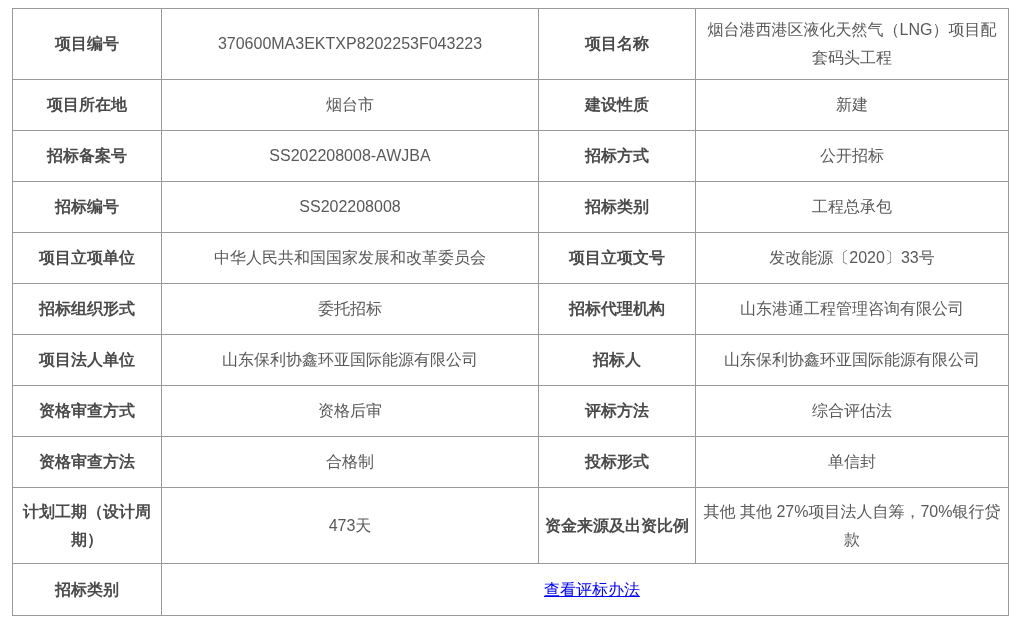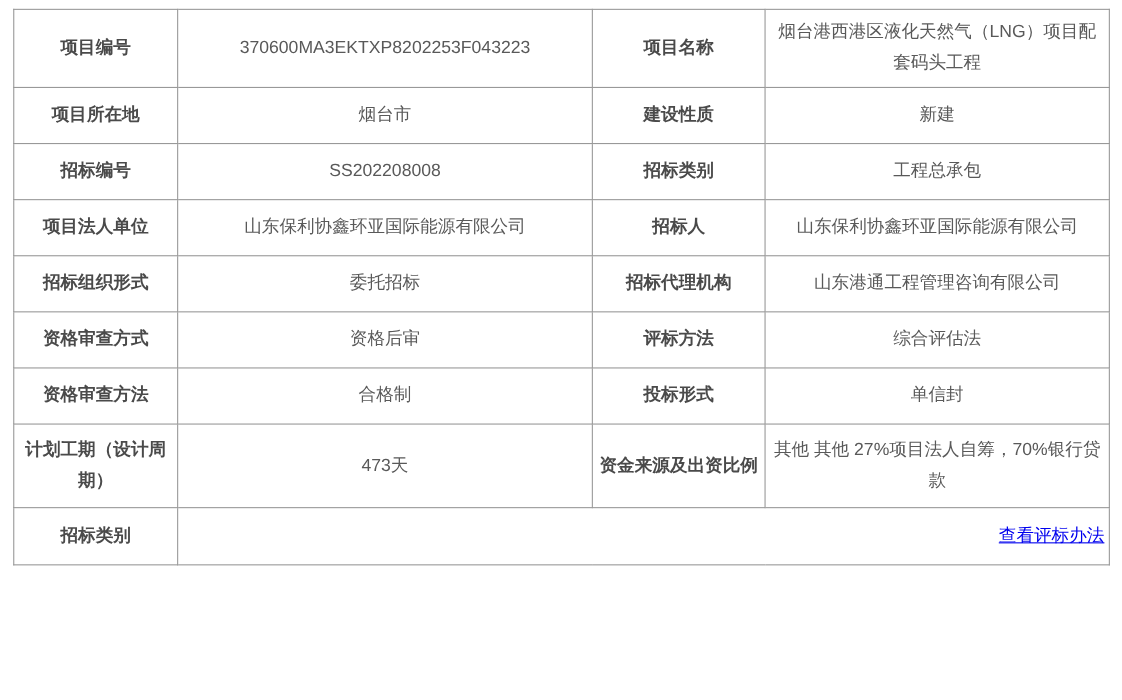--- a/index.html
+++ b/index.html
@@ -36,21 +36,21 @@
   }
   .info-table td {
     font-weight: normal;
     color: #595959;
   }
   tr.r-first  { height: 71px; }
   tr.r-std    { height: 51px; padding-left: 33px; }
   tr.r-tall   { height: 76px; padding-left: 44px; }
   tr.r-last   { height: 52px; }
   td.link-cell {
-    text-align: right;
+    text-align: center;
     padding-left: 18px;
   }
   a.eval-link {
     color: #0000ee;
     text-decoration: underline;
     cursor: pointer;
   }
 </style>
 </head>
 <body>
@@ -69,36 +69,48 @@
       <th>项目名称</th>
       <td>烟台港西港区液化天然气（LNG）项目配套码头工程</td>
     </tr>
     <tr class="r-std">
       <th>项目所在地</th>
       <td>烟台市</td>
       <th>建设性质</th>
       <td>新建</td>
     </tr>
     <tr class="r-std">
+      <th>招标备案号</th>
+      <td>SS202208008-AWJBA</td>
+      <th>招标方式</th>
+      <td>公开招标</td>
+    </tr>
+    <tr class="r-std">
       <th>招标编号</th>
       <td>SS202208008</td>
       <th>招标类别</th>
       <td>工程总承包</td>
     </tr>
     <tr class="r-std">
-      <th>项目法人单位</th>
-      <td>山东保利协鑫环亚国际能源有限公司</td>
-      <th>招标人</th>
-      <td>山东保利协鑫环亚国际能源有限公司</td>
+      <th>项目立项单位</th>
+      <td>中华人民共和国国家发展和改革委员会</td>
+      <th>项目立项文号</th>
+      <td>发改能源〔2020〕33号</td>
     </tr>
     <tr class="r-std">
       <th>招标组织形式</th>
       <td>委托招标</td>
       <th>招标代理机构</th>
       <td>山东港通工程管理咨询有限公司</td>
+    </tr>
+    <tr class="r-std">
+      <th>项目法人单位</th>
+      <td>山东保利协鑫环亚国际能源有限公司</td>
+      <th>招标人</th>
+      <td>山东保利协鑫环亚国际能源有限公司</td>
     </tr>
     <tr class="r-std">
       <th>资格审查方式</th>
       <td>资格后审</td>
       <th>评标方法</th>
       <td>综合评估法</td>
     </tr>
     <tr class="r-std">
       <th>资格审查方法</th>
       <td>合格制</td>

